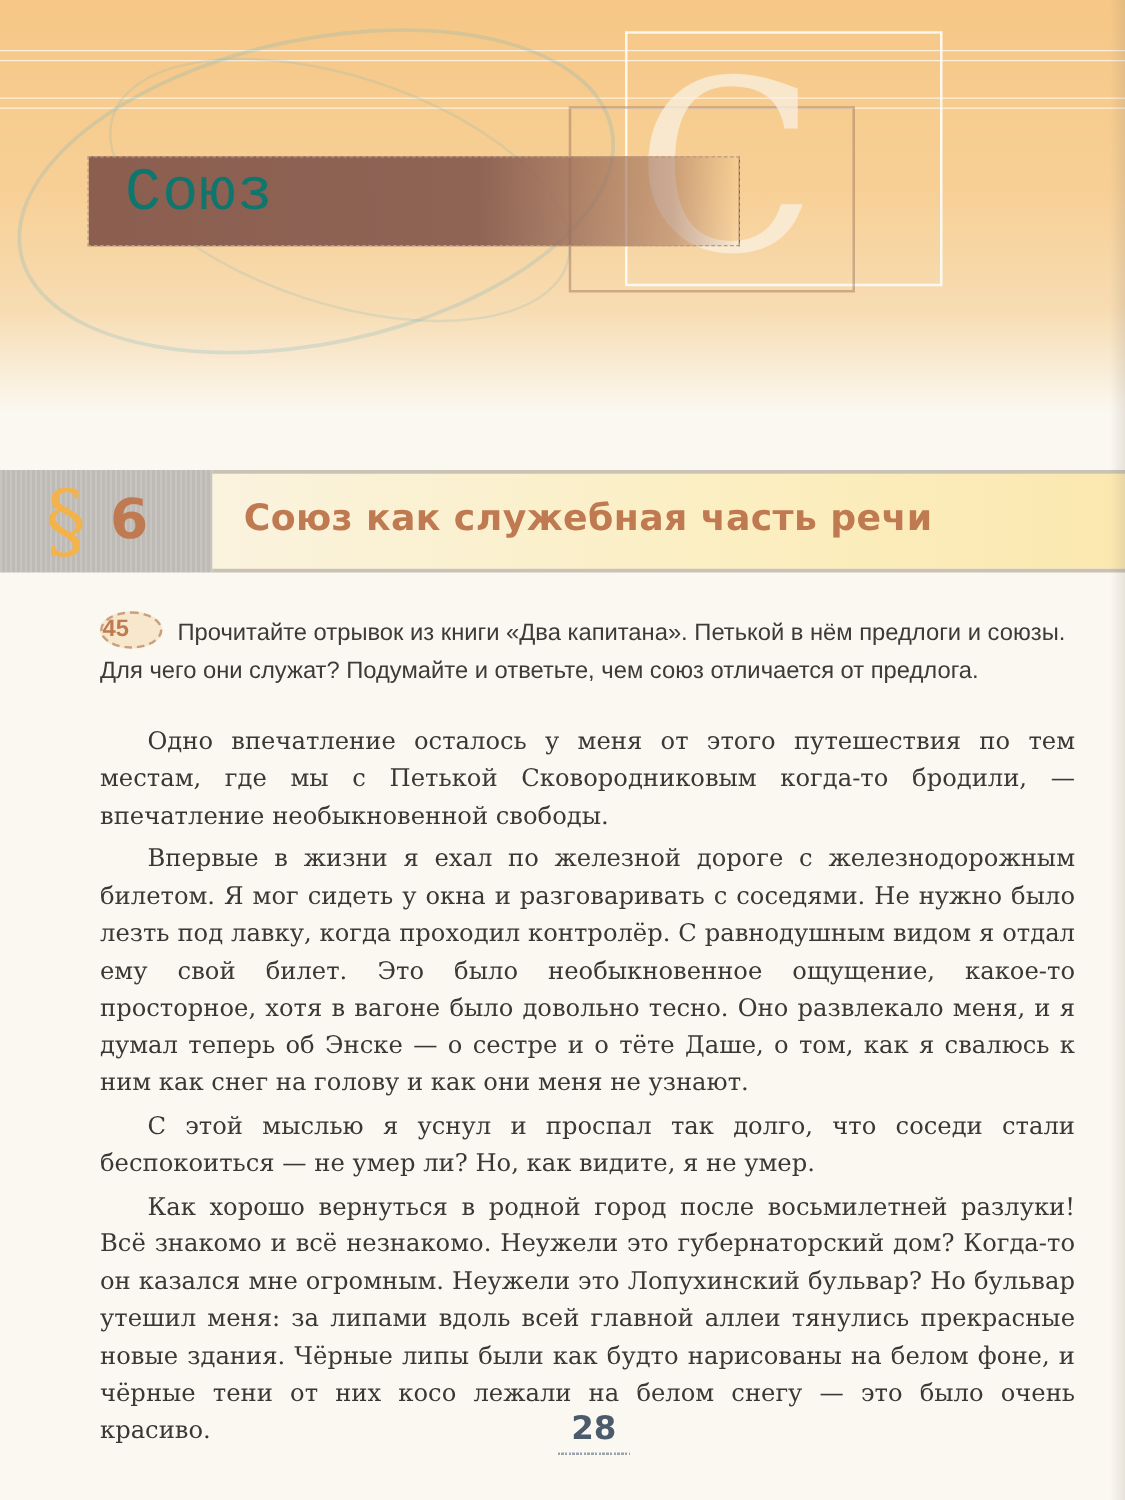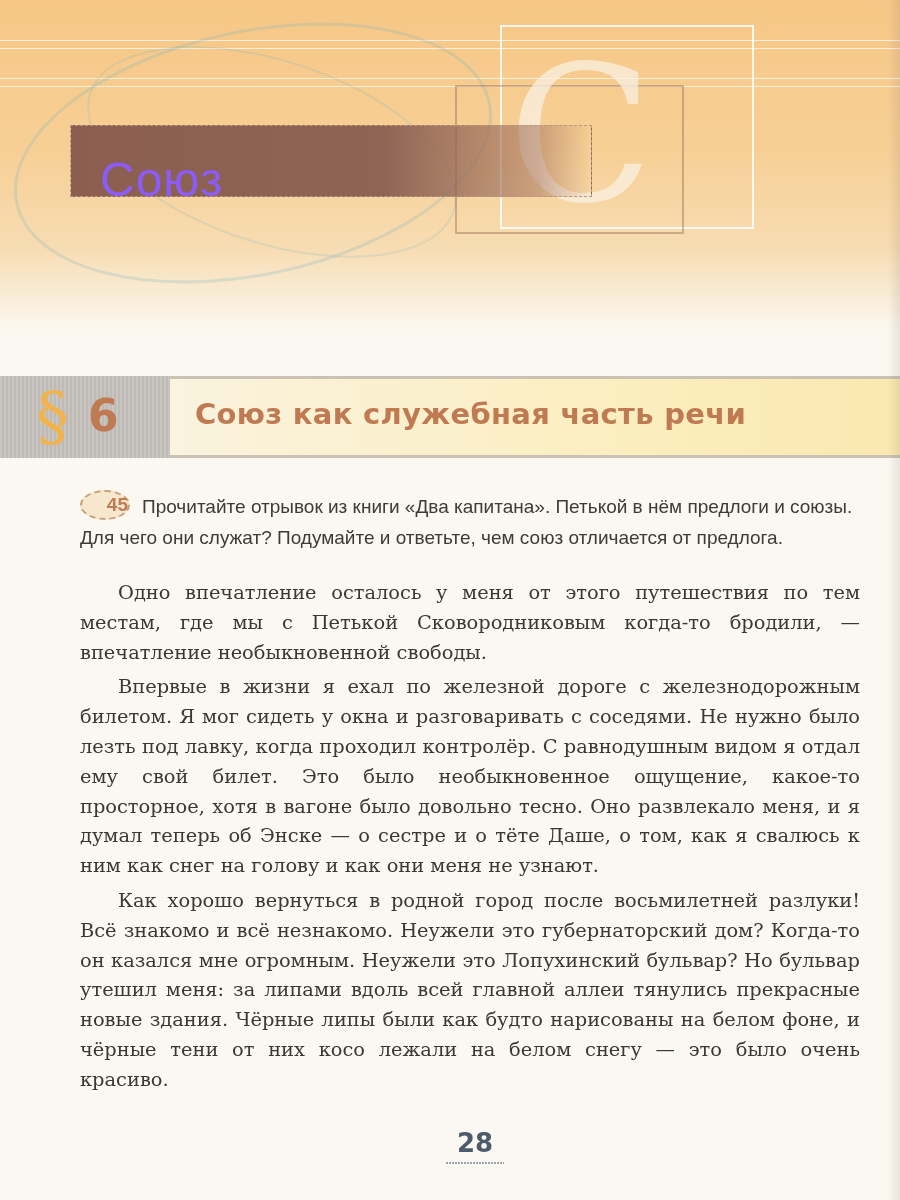--- a/index.html
+++ b/index.html
@@ -35,22 +35,22 @@
   .big-letter {
     position: absolute; left: 508px; top: 40px; font-size: 190px; line-height: 1;
     color: rgba(250,240,225,0.75); font-family: "DejaVu Serif", serif;
   }
   .title-bar {
     position: absolute; left: 70px; top: 125px; width: 520px; height: 70px;
     background: linear-gradient(90deg, #8b5e50 0%, #8f6455 60%, rgba(160,110,90,0.5) 90%, rgba(180,130,100,0) 100%);
     border: 1px dashed #b89a80;
   }
   .title-text {
-    position: absolute; left: 100px; top: 128px; font-family: Liberation Sans, sans-serif;
-    font-size: 48px; color: #8b5cf6; letter-spacing: 1px; margin-top: 24px;
+    position: absolute; left: 100px; top: 128px; font-family: Liberation Mono, monospace;
+    font-size: 48px; color: #0f766e; letter-spacing: 1px;
   }
   .section-bar {
     position: absolute; left: 0; top: 376px; width: 900px; height: 82px;
   }
   .section-num-box {
     position: absolute; left: 0; top: 0; width: 170px; height: 82px;
     background: repeating-linear-gradient(90deg, #c8c5c0 0px, #c8c5c0 2px, #bebbb6 2px, #bebbb6 4px);
   }
   .section-rule {
     position: absolute; left: 170px; top: 0; width: 730px; height: 82px;
@@ -69,21 +69,21 @@
     position: absolute; left: 195px; top: 18px; font-size: 29px; font-weight: bold; color: #c07a52;
     font-family: "DejaVu Sans", sans-serif; letter-spacing: 0.3px;
   }
   .task {
     position: absolute; left: 80px; top: 492px; width: 790px;
     font-family: "Liberation Sans", sans-serif; font-size: 19px; line-height: 29px; color: #3e3a37;
   }
   .task-num {
     display: inline-block; width: 46px; height: 26px; border-radius: 50%;
     border: 2px dashed #caa07a; background: #f6e7cd; color: #c07a52;
-    font-weight: bold; font-size: 19px; text-align: right; line-height: 26px;
+    font-weight: bold; font-size: 19px; text-align: left; line-height: 26px;
     margin-right: 12px; vertical-align: middle; position: relative; top: -3px;
   }
   .story {
     position: absolute; left: 80px; top: 578px; width: 780px;
     font-family: "DejaVu Serif", serif; font-size: 19.4px; line-height: 29.8px;
     color: #3b3734; text-align: justify;
   }
   .story p { margin: 0 0 5px 0; text-indent: 38px; }
   .page-num {
     position: absolute; left: 0; top: 1128px; width: 950px; text-align: center;
@@ -127,18 +127,19 @@
   </div>
 </div>
 
 <div class="task">
   <span class="task-num">45</span><span>Прочитайте отрывок из книги «Два капитана». Петькой в нём предлоги и союзы. Для чего они служат? Подумайте и ответьте, чем союз отличается от предлога.</span>
 </div>
 
 <div class="story">
   <p>Одно впечатление осталось у меня от этого путешествия по тем местам, где мы с Петькой Сковородниковым когда-то бродили, — впечатление необыкновенной свободы.</p>
   <p>Впервые в жизни я ехал по железной дороге с железнодорожным билетом. Я мог сидеть у окна и разговаривать с соседями. Не нужно было лезть под лавку, когда проходил контролёр. С равнодушным видом я отдал ему свой билет. Это было необыкновенное ощущение, какое-то просторное, хотя в вагоне было довольно тесно. Оно развлекало меня, и я думал теперь об Энске — о сестре и о тёте Даше, о том, как я свалюсь к ним как снег на голову и как они меня не узнают.</p>
+  <p>С этой мыслью я уснул и проспал так долго, что соседи стали беспокоиться — не умер ли? Но, как видите, я не умер.</p>
   <p>Как хорошо вернуться в родной город после восьмилетней разлуки! Всё знакомо и всё незнакомо. Неужели это губернаторский дом? Когда-то он казался мне огромным. Неужели это Лопухинский бульвар? Но бульвар утешил меня: за липами вдоль всей главной аллеи тянулись прекрасные новые здания. Чёрные липы были как будто нарисованы на белом фоне, и чёрные тени от них косо лежали на белом снегу — это было очень красиво.</p>
 </div>
 
 <div class="page-num">28</div>
 <div class="page-underline"></div>
 <div class="right-shadow"></div>
 
 </body></html>

